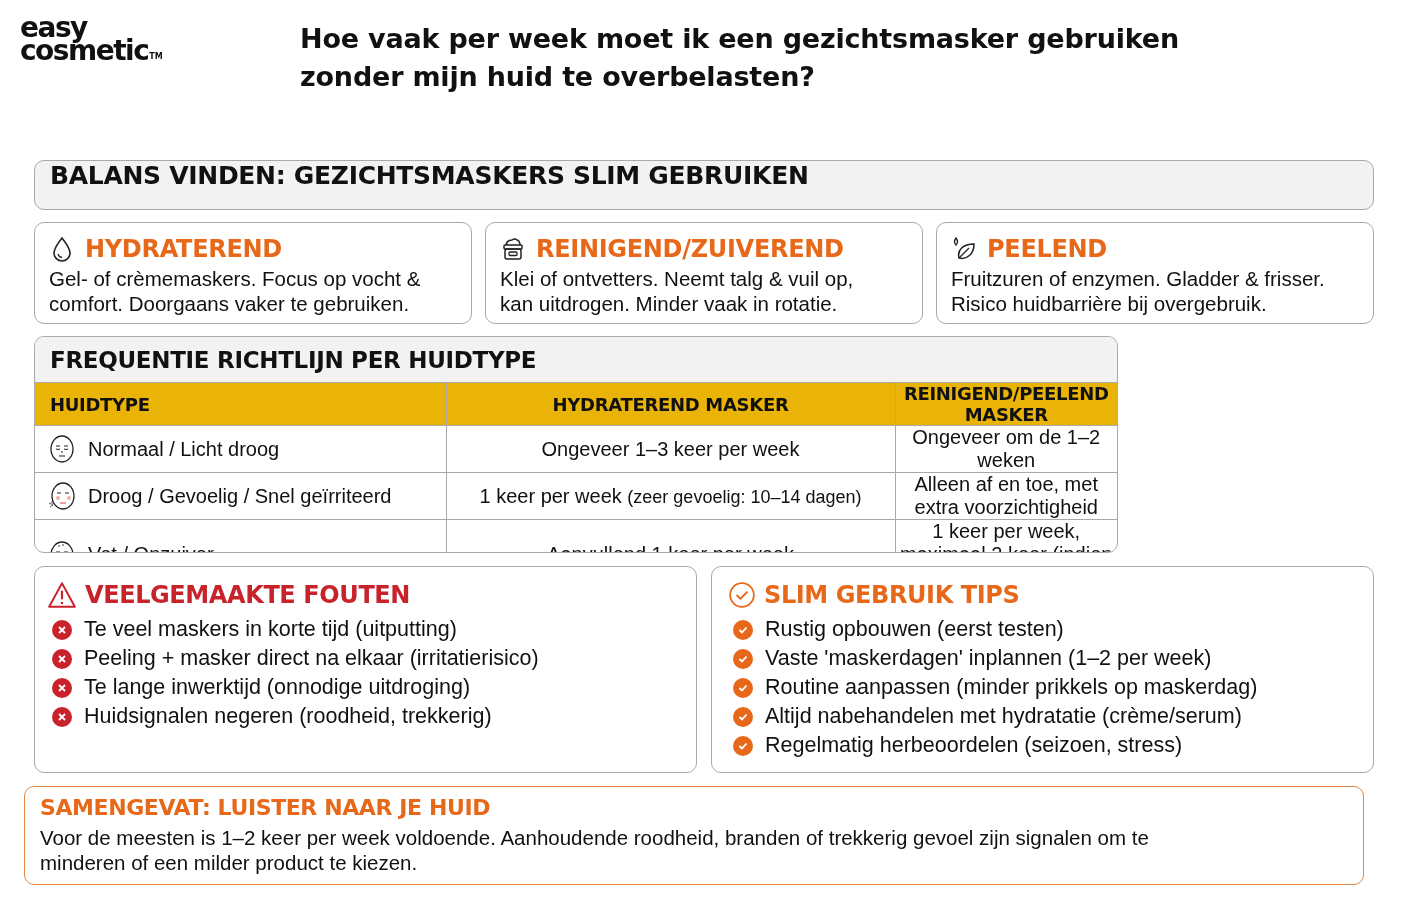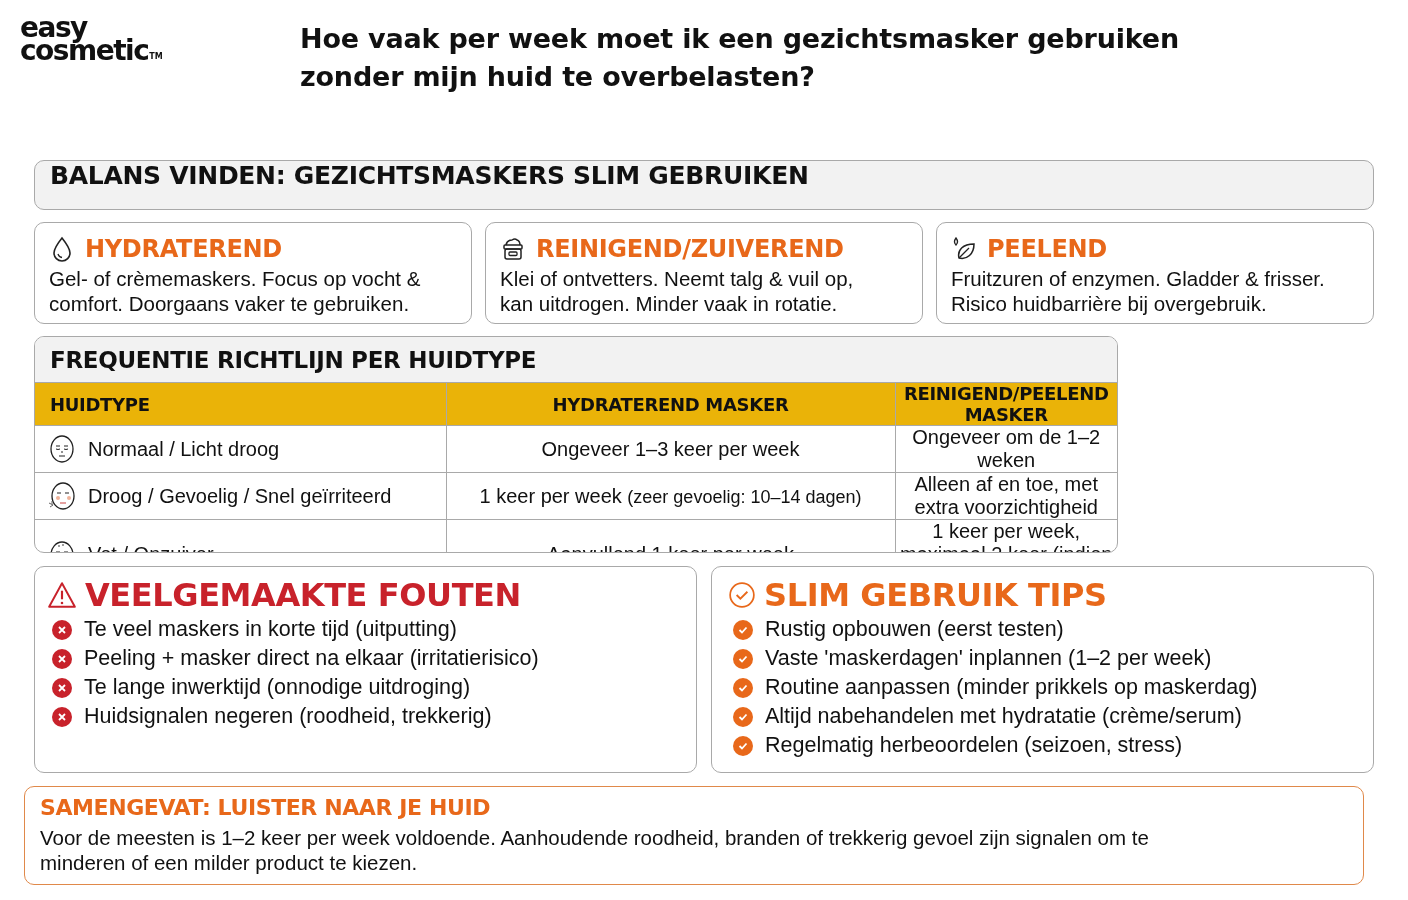--- a/index.html
+++ b/index.html
@@ -34,21 +34,21 @@
   th.c1 { text-align: left; padding-left: 15px; width: 411px; }
   th.c2 { width: 449px; }
   td { height: 43.5px; font-size: 20px; text-align: center; color: #111; }
   td.c1 { text-align: left; padding-left: 13px; }
   td.c1 .cellwrap { display: flex; align-items: center; gap: 12px; }
   td.c1 svg { width: 28px; height: 30px; flex: none; }
   td .small { font-size: 18px; }
 
   .list-panel { top: 566px; height: 207px; padding: 10px 14px 0 12px; }
   .list-panel .head { display: flex; align-items: center; gap: 8px; height: 36px; }
-  .list-panel .head .ttl { font-family: "DejaVu Sans", sans-serif; font-weight: 700; font-size: 32px; letter-spacing: -0.4px; }
+  .list-panel .head .ttl { font-family: "DejaVu Sans", sans-serif; font-weight: 700; font-size: 24px; letter-spacing: -0.4px; }
   .list-panel ul { list-style: none; margin-top: 2px; }
   .list-panel li { display: flex; align-items: center; gap: 12px; height: 29px; font-size: 21.5px; color: #111; padding-left: 5px; }
   .bullet { width: 20px; height: 20px; border-radius: 50%; flex: none; display: flex; align-items: center; justify-content: center; }
   .bullet svg { width: 12px; height: 12px; }
 
   .summary { left: 24px; top: 786px; width: 1340px; height: 99px; border: 1.5px solid #e0894a; padding: 8px 15px 12px 15px; }
   .summary .ttl { font-family: "DejaVu Sans", sans-serif; font-weight: 700; font-size: 22px; color: #e8681a; letter-spacing: -0.4px; height: 30px; }
   .summary .txt { font-size: 20.5px; line-height: 25px; color: #111; }
 </style>
 </head>

